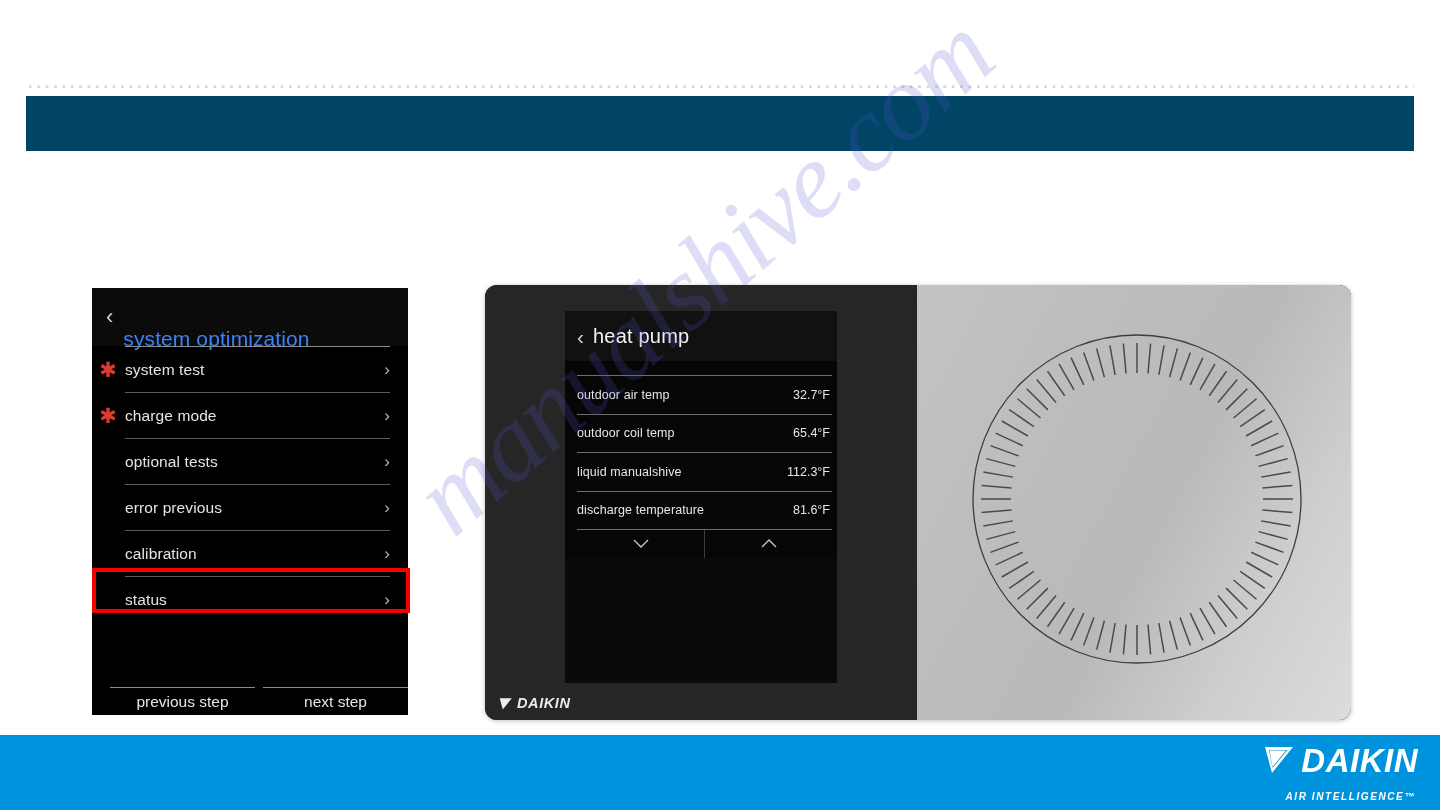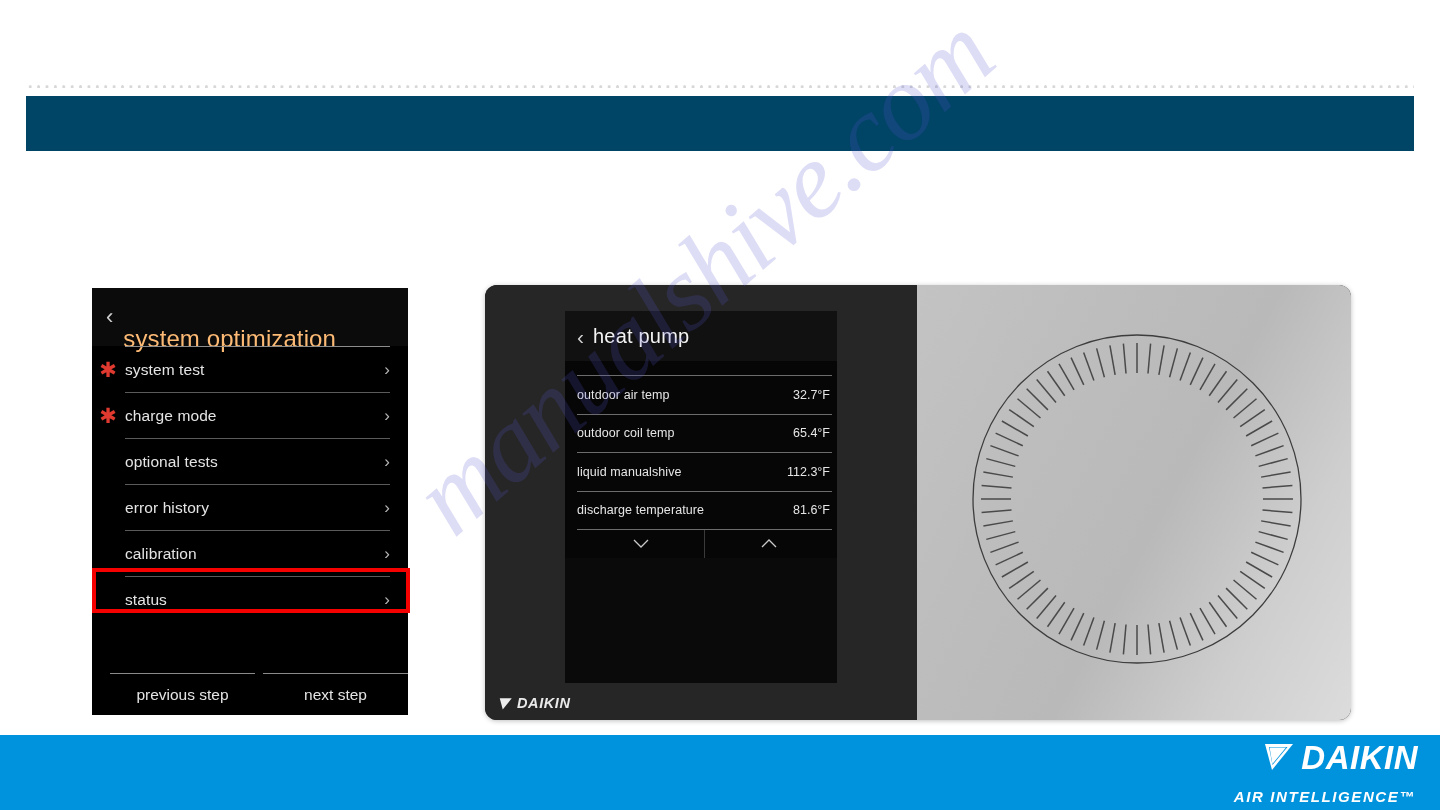--- a/index.html
+++ b/index.html
@@ -99,22 +99,22 @@
     background: #0b0b0b;
   }
   .lp-back {
     color: #cfcfcf;
     font-size: 22px;
     line-height: 1;
     margin-right: 10px;
     font-weight: 300;
   }
   .lp-title {
-    font-size: 24px;
-    color: #fdba74;
+    font-size: 21px;
+    color: #3b82f6;
     font-weight: 400;
     letter-spacing: .1px;
     margin-top: 44px;
   }
   .lp-list {
     position: relative;
   }
   .lp-row {
     position: relative;
     height: 45px;
@@ -148,21 +148,21 @@
     font-size: 17px;
     font-weight: 300;
     line-height: 1;
   }
   .lp-spacer { height: 45px; }
   .lp-footer {
     position: absolute;
     left: 0;
     right: 0;
     bottom: 0;
-    height: 42px;
+    height: 28px;
     display: flex;
   }
   .lp-foot-btn {
     flex: 1 1 50%;
     display: flex;
     align-items: center;
     justify-content: center;
     font-size: 15.5px;
     color: #e4e4e4;
     border-top: 1px solid #8a8a8a;
@@ -351,21 +351,21 @@
   .brand-text-lg {
     color: #ffffff;
     font-size: 33px;
     font-weight: bold;
     font-style: italic;
     letter-spacing: .5px;
     line-height: 1;
   }
   .brand-tag {
     color: #ffffff;
-    font-size: 15px;
+    font-size: 10px;
     font-weight: bold;
     font-style: italic;
     letter-spacing: 1.6px;
     margin-top: 14px;
     margin-right: 2px;
   }
 </style>
 </head>
 <body>
 
@@ -397,21 +397,21 @@
         <span class="lp-label">charge mode</span>
         <span class="lp-chev">›</span>
       </div>
 
       <div class="lp-row">
         <span class="lp-label">optional tests</span>
         <span class="lp-chev">›</span>
       </div>
 
       <div class="lp-row">
-        <span class="lp-label">error history</span>
+        <span class="lp-label">error previous</span>
         <span class="lp-chev">›</span>
       </div>
 
       <div class="lp-row">
         <span class="lp-label">calibration</span>
         <span class="lp-chev">›</span>
       </div>
 
       <div class="lp-row">
         <span class="lp-label">status</span>

